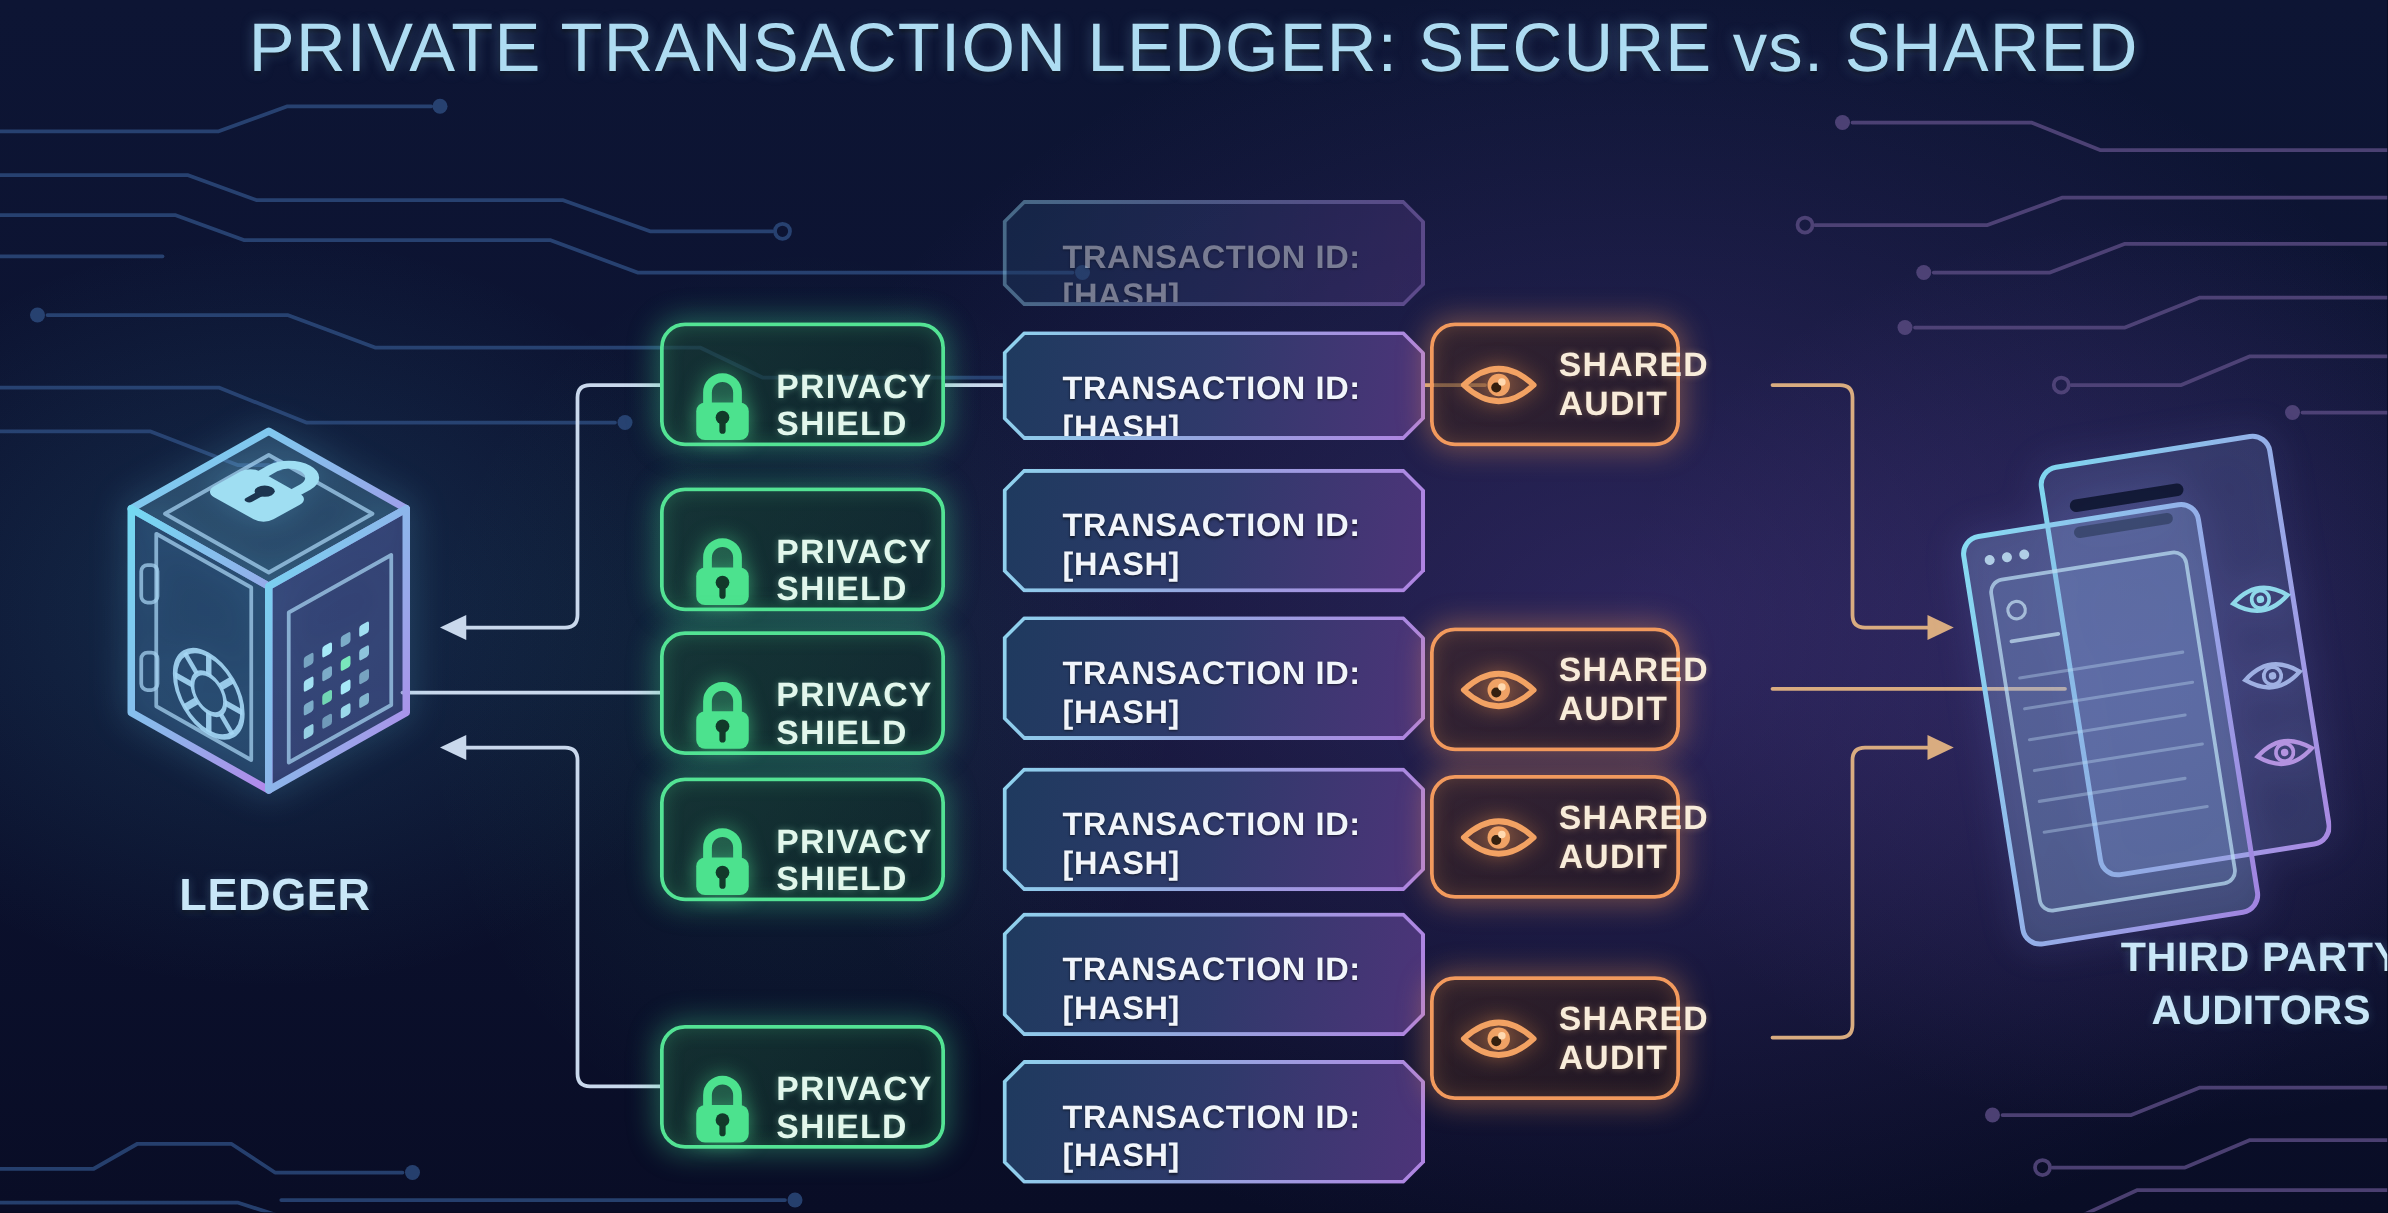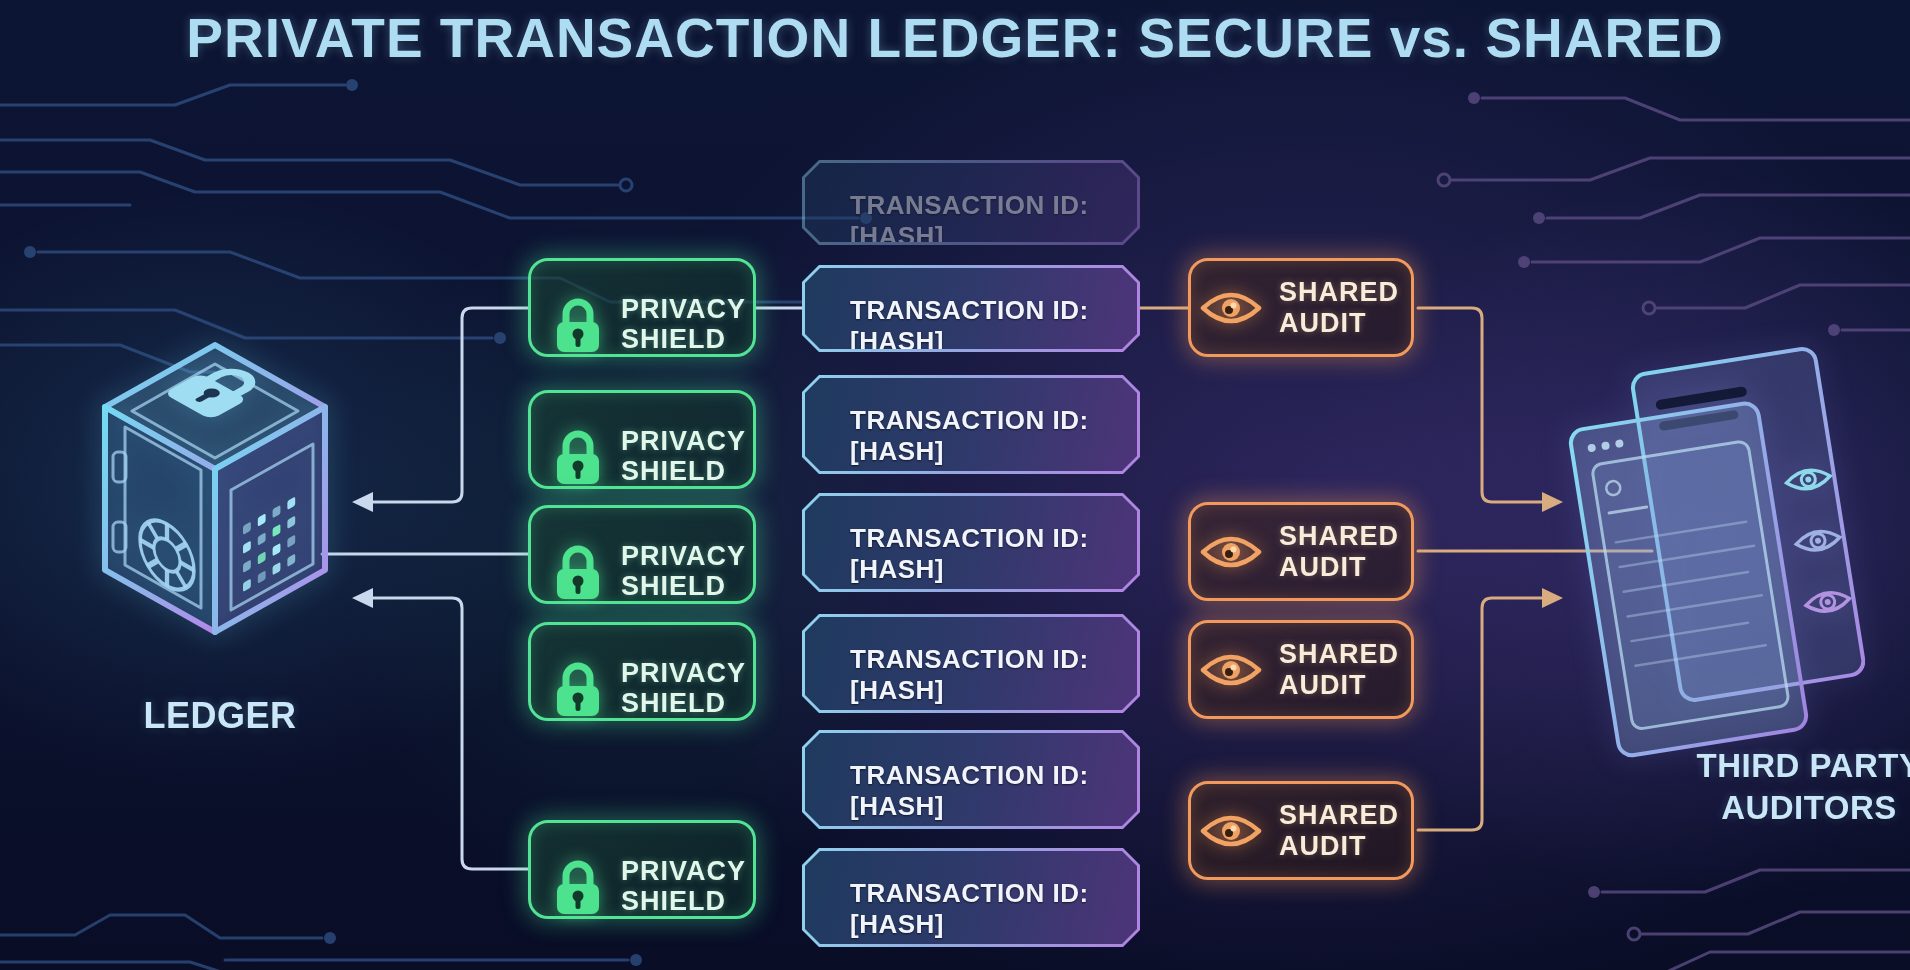--- a/index.html
+++ b/index.html
@@ -8,21 +8,21 @@
     background:
       radial-gradient(ellipse 560px 430px at 215px 490px, rgba(70,180,210,0.16), transparent 70%),
       radial-gradient(ellipse 430px 520px at 640px 560px, rgba(60,225,150,0.08), transparent 70%),
       radial-gradient(ellipse 980px 720px at 1310px 500px, rgba(118,80,190,0.30), transparent 72%),
       radial-gradient(ellipse 640px 520px at 1730px 540px, rgba(120,90,200,0.22), transparent 70%),
       linear-gradient(180deg,#0d1534 0%,#0c1230 55%,#090d26 100%);}
   svg{display:block;}
   .layer{position:absolute;left:0;top:0;}
   
   .title{position:absolute;top:6px;left:0;width:100%;margin:0;text-align:center;
-    font-size:55px;font-weight:700;letter-spacing:1px;color:#aedcf2;
+    font-size:55px;font-weight:400;letter-spacing:1px;color:#aedcf2;
     text-shadow:0 0 10px rgba(140,200,240,.35),0 2px 3px rgba(0,0,0,.55);}
   
   .pbox{position:absolute;left:528px;width:228px;height:99px;border:3px solid #53e394;border-radius:20px;
     box-sizing:border-box;display:flex;align-items:flex-end;gap:20px;padding-left:24px;
     background:linear-gradient(135deg,rgba(26,66,54,.62),rgba(14,44,40,.62));
     box-shadow:0 0 22px 4px rgba(72,230,150,.35), inset 0 0 16px rgba(80,230,150,.22);}
   .ptext{font-size:27px;font-weight:700;line-height:1.12;letter-spacing:1px;color:#e2f7ec;
     text-shadow:0 0 6px rgba(160,255,210,.35);}
   .lock{filter:drop-shadow(0 0 8px rgba(80,230,150,.6));flex:0 0 auto;}
   
@@ -35,22 +35,22 @@
     background:linear-gradient(100deg,rgba(27,53,90,.97) 0%,rgba(43,53,102,.96) 50%,rgba(73,49,117,.96) 100%);
     padding:27px 30px 0 45px;box-sizing:border-box;}
   .tlabel{font-size:26px;font-weight:700;letter-spacing:.5px;color:#f1f5fb;
     text-shadow:0 1px 2px rgba(0,0,0,.6);}
   .tbars{margin-top:11px;display:flex;flex-direction:column;gap:8px;}
   .tbars .hbar{height:9px;border-radius:5px;background:linear-gradient(90deg,#8fb4da,#a495d8);}
   .tbars .hbar:nth-child(2){opacity:.8;}
   .tbars .hbar:nth-child(3){opacity:.6;}
   .faded{opacity:.45;}
   
-  .abox{position:absolute;left:1188px;width:226px;height:99px;border:3px solid #f29a5d;border-radius:20px;
-    box-sizing:border-box;display:flex;align-items:center;gap:16px;padding-left:8px;
+  .abox{position:absolute;left:1144px;width:200px;height:99px;border:3px solid #f29a5d;border-radius:20px;
+    box-sizing:border-box;display:flex;align-items:center;gap:16px;padding-left:20px;
     background:linear-gradient(135deg,rgba(66,40,32,.58),rgba(40,24,24,.58));
     box-shadow:0 0 22px 4px rgba(242,150,80,.38), inset 0 0 16px rgba(242,160,90,.22);}
   .atext{font-size:27px;font-weight:700;line-height:1.12;letter-spacing:1px;color:#f8ecda;
     text-shadow:0 0 6px rgba(255,200,140,.35);}
   .eye{filter:drop-shadow(0 0 8px rgba(242,150,80,.6));flex:0 0 auto;}
   
   .side-label{position:absolute;text-align:center;font-weight:700;color:#c9e7f8;
     text-shadow:0 0 8px rgba(130,190,235,.3),0 2px 3px rgba(0,0,0,.5);}
   .vault-label{left:80px;top:693px;width:280px;font-size:36px;line-height:1.25;letter-spacing:.5px;}
   .obs-label{left:1644px;top:745px;width:330px;font-size:33px;line-height:1.28;letter-spacing:.5px;}

